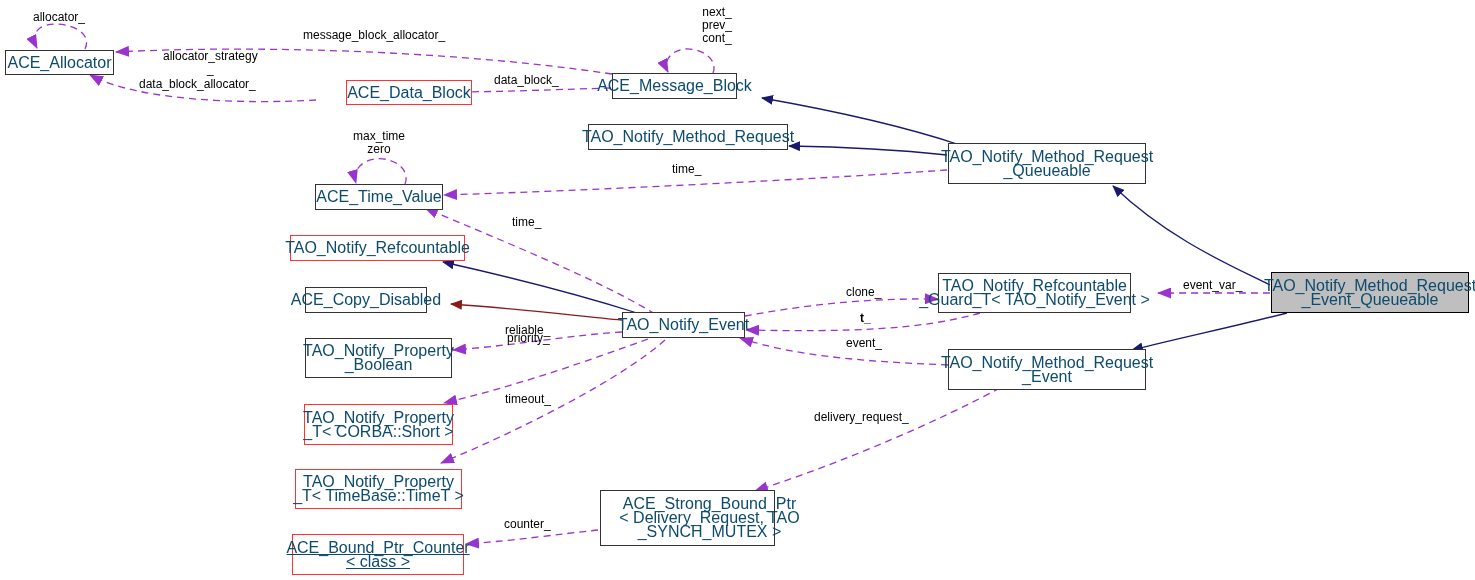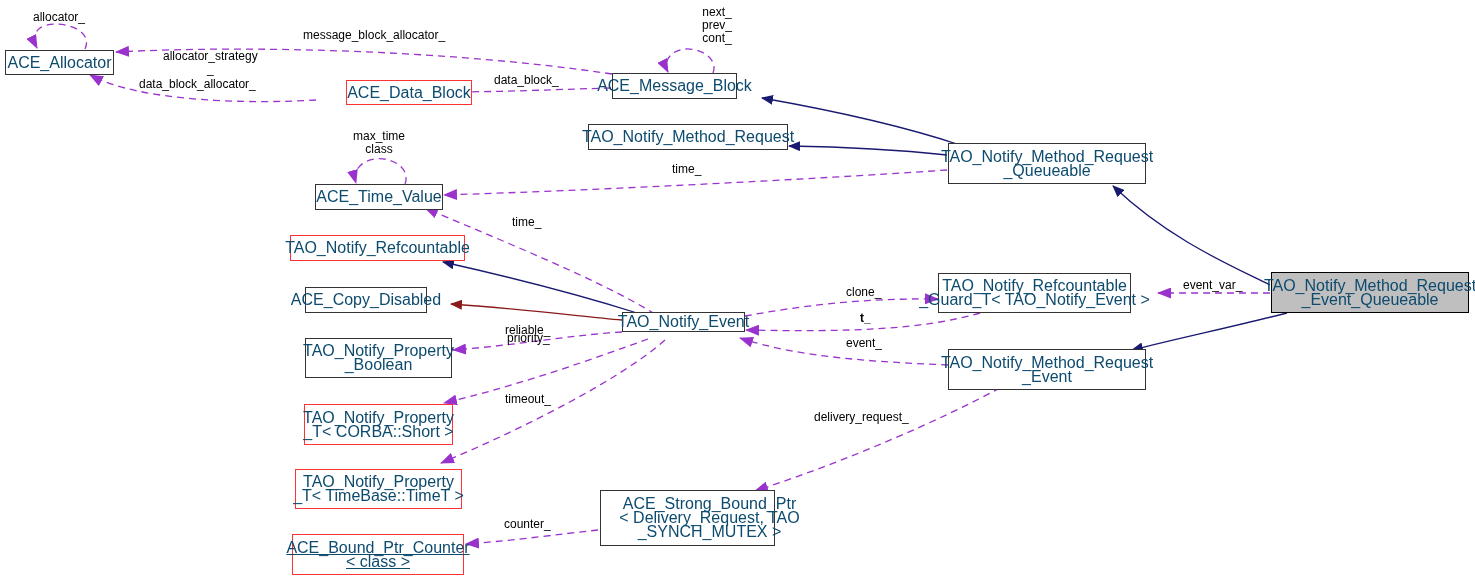--- a/index.html
+++ b/index.html
@@ -61,21 +61,21 @@
 
 <div class="node" style="left:5px;top:50px;width:109px;height:25px;">ACE_Allocator</div>
 <div class="node red" style="left:315px;top:80px;width:126px;height:25px;margin-left:31px;">ACE_Data_Block</div>
 <div class="node" style="left:612px;top:73px;width:125px;height:26px;">ACE_Message_Block</div>
 <div class="node" style="left:588px;top:124px;width:200px;height:26px;">TAO_Notify_Method_Request</div>
 <div class="node" style="left:948px;top:143px;width:198px;height:41px;">TAO_Notify_Method_Request
 _Queueable</div>
 <div class="node" style="left:315px;top:184px;width:128px;height:26px;">ACE_Time_Value</div>
 <div class="node red" style="left:290px;top:235px;width:175px;height:26px;">TAO_Notify_Refcountable</div>
 <div class="node" style="left:305px;top:287px;width:122px;height:26px;">ACE_Copy_Disabled</div>
-<div class="node" style="left:622px;top:312px;width:123px;height:20px;">TAO_Notify_Event</div>
+<div class="node" style="left:622px;top:312px;width:123px;height:26px;">TAO_Notify_Event</div>
 <div class="node" style="left:305px;top:338px;width:147px;height:40px;">TAO_Notify_Property
 _Boolean</div>
 <div class="node red" style="left:304px;top:404px;width:149px;height:41px;">TAO_Notify_Property
 _T&lt; CORBA::Short &gt;</div>
 <div class="node red" style="left:295px;top:469px;width:167px;height:40px;">TAO_Notify_Property
 _T&lt; TimeBase::TimeT &gt;</div>
 <div class="node red" style="left:292px;top:534px;width:172px;height:41px;text-decoration:underline;">ACE_Bound_Ptr_Counter
 &lt; class &gt;</div>
 <div class="node" style="left:600px;top:490px;width:175px;height:56px;padding-left:44px;">ACE_Strong_Bound_Ptr
 &lt; Delivery_Request, TAO
@@ -90,21 +90,21 @@
 <div class="lbl" style="left:33px;top:11px;">allocator_</div>
 <div class="lbl" style="left:303px;top:29px;">message_block_allocator_</div>
 <div class="lbl" style="left:143px;top:50px;margin-left:20px;">allocator_strategy
 _</div>
 <div class="lbl" style="left:139px;top:78px;">data_block_allocator_</div>
 <div class="lbl" style="left:494px;top:74px;">data_block_</div>
 <div class="lbl" style="left:702px;top:6px;">next_
 prev_
 cont_</div>
 <div class="lbl" style="left:353px;top:130px;">max_time
-class</div>
+zero</div>
 <div class="lbl" style="left:672px;top:163px;">time_</div>
 <div class="lbl" style="left:512px;top:216px;">time_</div>
 <div class="lbl" style="left:846px;top:286px;">clone_</div>
 <div class="lbl" style="left:860px;top:312px;font-weight:bold;">t_</div>
 <div class="lbl" style="left:846px;top:337px;">event_</div>
 <div class="lbl" style="left:1183px;top:279px;">event_var_</div>
 <div class="lbl" style="left:505px;top:324px;">reliable_</div>
 <div class="lbl" style="left:507px;top:332px;">priority_</div>
 <div class="lbl" style="left:505px;top:393px;">timeout_</div>
 <div class="lbl" style="left:814px;top:411px;">delivery_request_</div>

